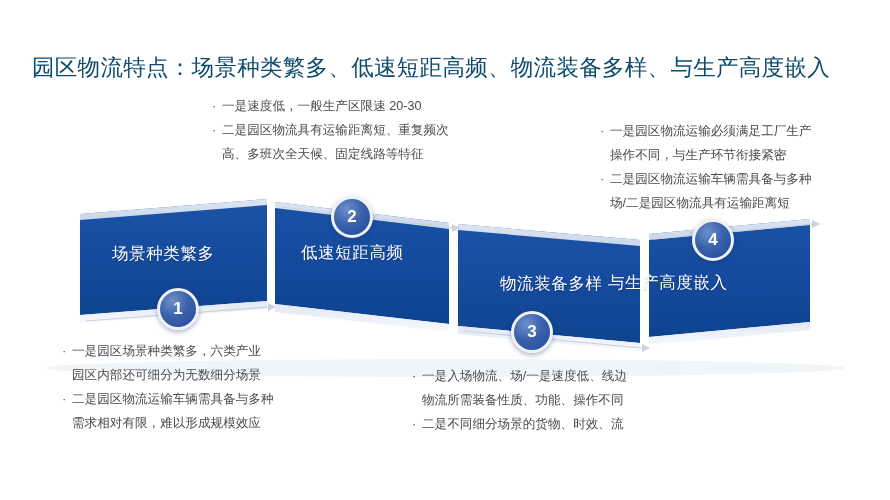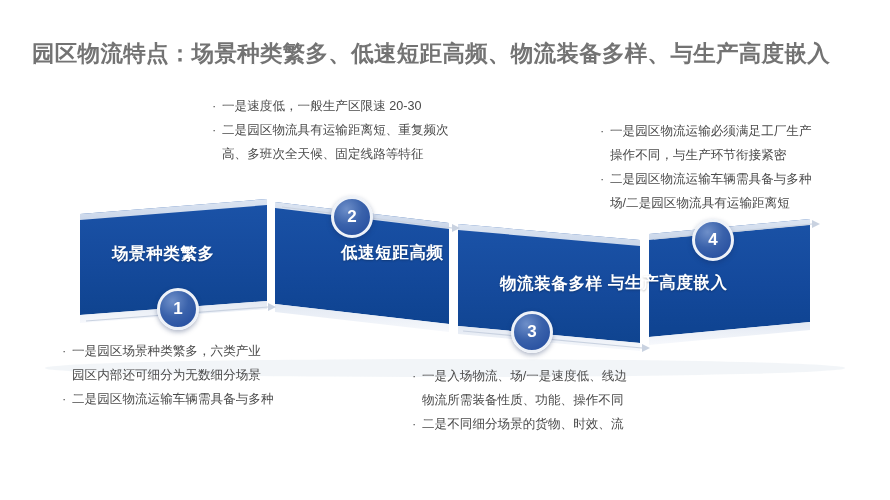--- a/index.html
+++ b/index.html
@@ -16,24 +16,24 @@
     position: relative;
     width: 890px;
     height: 500px;
     background: #ffffff;
   }
 
   
   .slide-title {
     position: absolute;
     left: 32px;
-    top: 38px;
+    top: 52px;
     font-size: 22.5px;
-    font-weight: bold;
-    color: #737373;
+    font-weight: normal;
+    color: #0c4a6e;
     letter-spacing: 0.3px;
     white-space: nowrap;
   }
 
   
   .note {
     position: absolute;
     color: #4a4a4a;
     font-size: 12.6px;
     line-height: 24px;
@@ -68,27 +68,27 @@
     top: 185px;
     width: 890px;
     height: 195px;
   }
   #ribbon svg { display: block; }
 
   .panel-label {
     position: absolute;
     color: #ffffff;
     font-size: 16.5px;
-    font-weight: bold;
+    font-weight: normal;
     letter-spacing: 0.6px;
     white-space: nowrap;
     text-shadow: 0 1px 2px rgba(0,0,0,.25);
   }
   #label-1 { left: 112px; top: 243px; }
-  #label-2 { left: 301px; top: 242px; margin-left: 40px; }
+  #label-2 { left: 301px; top: 242px; }
   #label-3 { left: 500px; top: 273px; }
   #label-4 { left: 608px; top: 272px; }
 
   
   .num-circle {
     position: absolute;
     width: 42px;
     height: 42px;
     border-radius: 50%;
     background:
@@ -218,20 +218,21 @@
   <div class="note" id="note-bottom-left">
     <div class="bullet-row">
       <span class="dot">·</span>
       <span class="btext">一是园区场景种类繁多，六类产业</span>
     </div>
     <div class="cont">园区内部还可细分为无数细分场景</div>
     <div class="bullet-row">
       <span class="dot">·</span>
       <span class="btext">二是园区物流运输车辆需具备与多种</span>
     </div>
+    <div class="cont">需求相对有限，难以形成规模效应</div>
   </div>
 
   <div class="note" id="note-bottom-mid">
     <div class="bullet-row">
       <span class="dot">·</span>
       <span class="btext">一是入场物流、场/一是速度低、线边</span>
     </div>
     <div class="cont">物流所需装备性质、功能、操作不同</div>
     <div class="bullet-row">
       <span class="dot">·</span>

